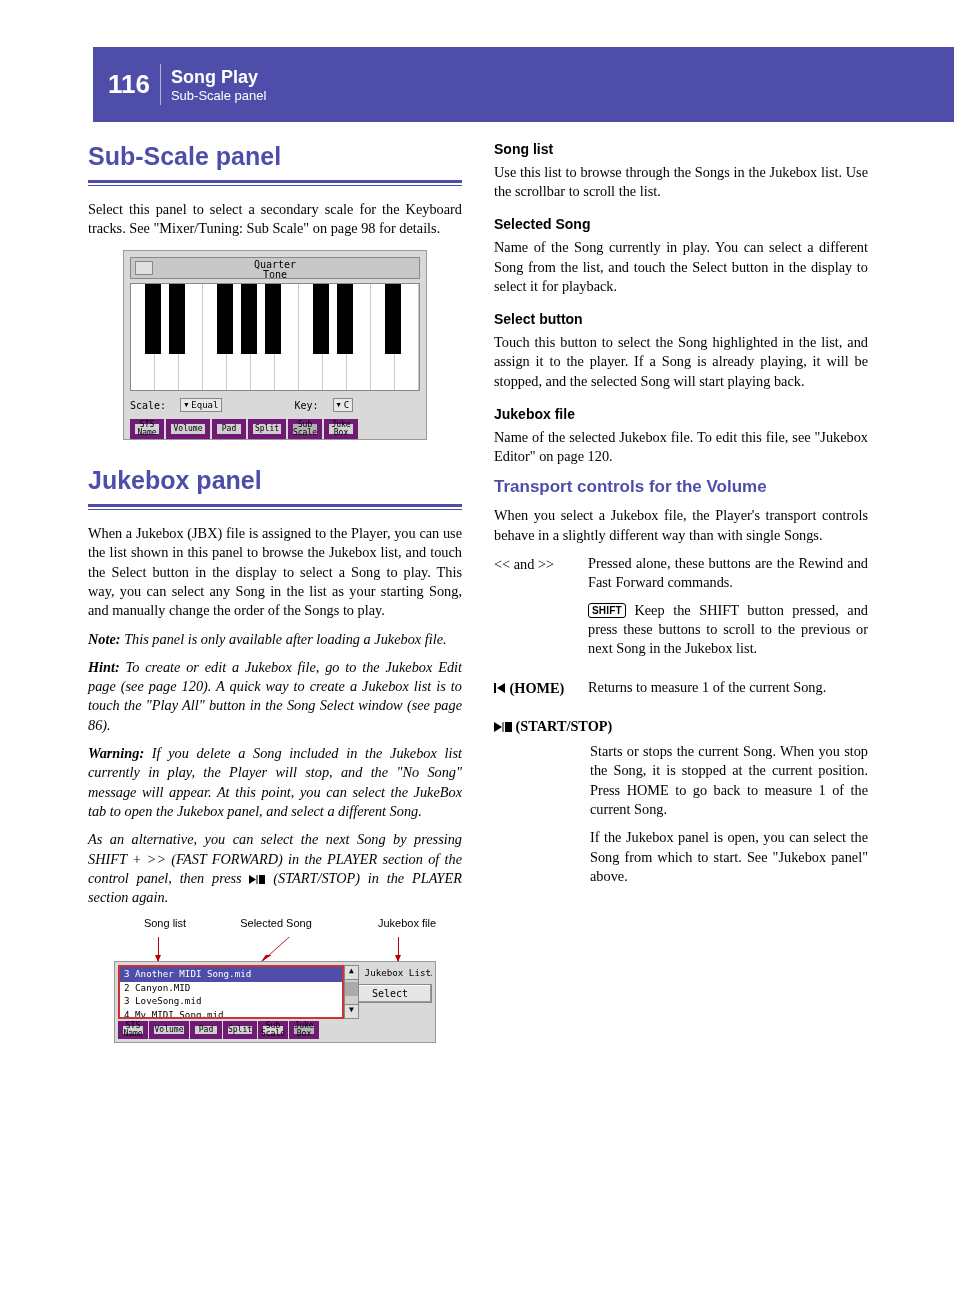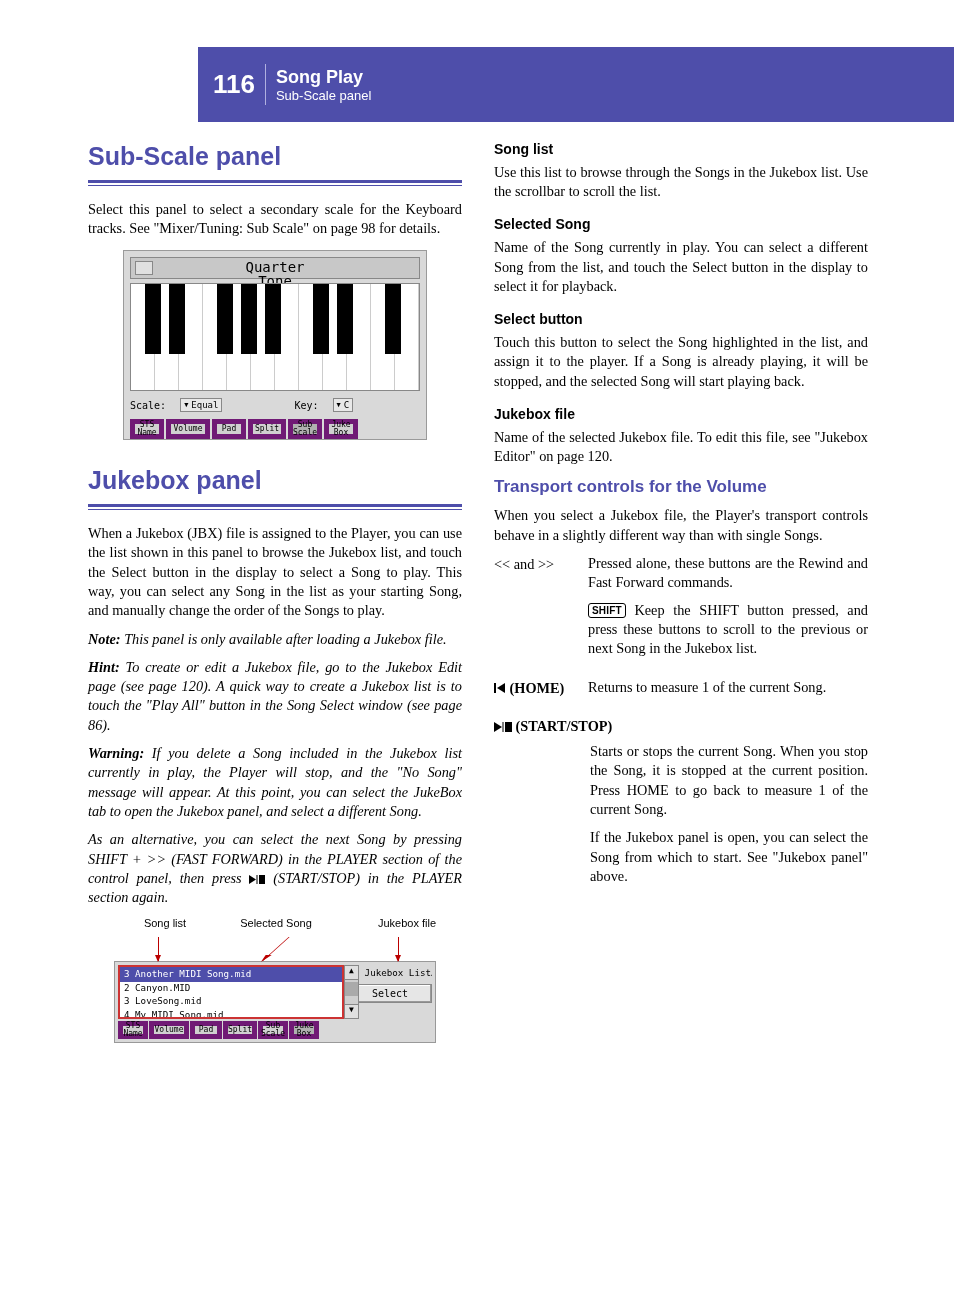--- a/index.html
+++ b/index.html
@@ -9,21 +9,21 @@
     width: 954px;
     height: 1308px;
     position: relative;
     color: #000;
   }
   .header-bar {
     position: absolute;
     top: 47px;
     right: 0;
     height: 75px;
-    width: 756px;
+    width: 861px;
     background: #4e4eaa;
     display: flex;
     align-items: center;
     padding-left: 15px;
     color: #fff;
   }
   .page-num {
     font-family: "Myriad Pro", Arial, sans-serif;
     font-size: 26px;
     font-weight: 700;
@@ -115,21 +115,21 @@
     height: 22px;
     position: relative;
     margin-bottom: 4px;
   }
   .fig1-btn-small {
     width: 18px; height:14px; background:#e0e0e0; border:1px solid #888;
     position:absolute; left:4px; top:3px;
   }
   .fig1-qt {
     position:absolute; left: 50%; transform: translateX(-50%);
-    top: 2px; font-family: monospace; font-size: 14px; text-align:center; line-height:1;
+    top: 2px; font-family: monospace; font-size: 10px; text-align:center; line-height:1;
   }
   .piano {
     background: #fff;
     border: 1px solid #888;
     height: 108px;
     position: relative;
     display: flex;
   }
   .white-key {
     flex:1;

